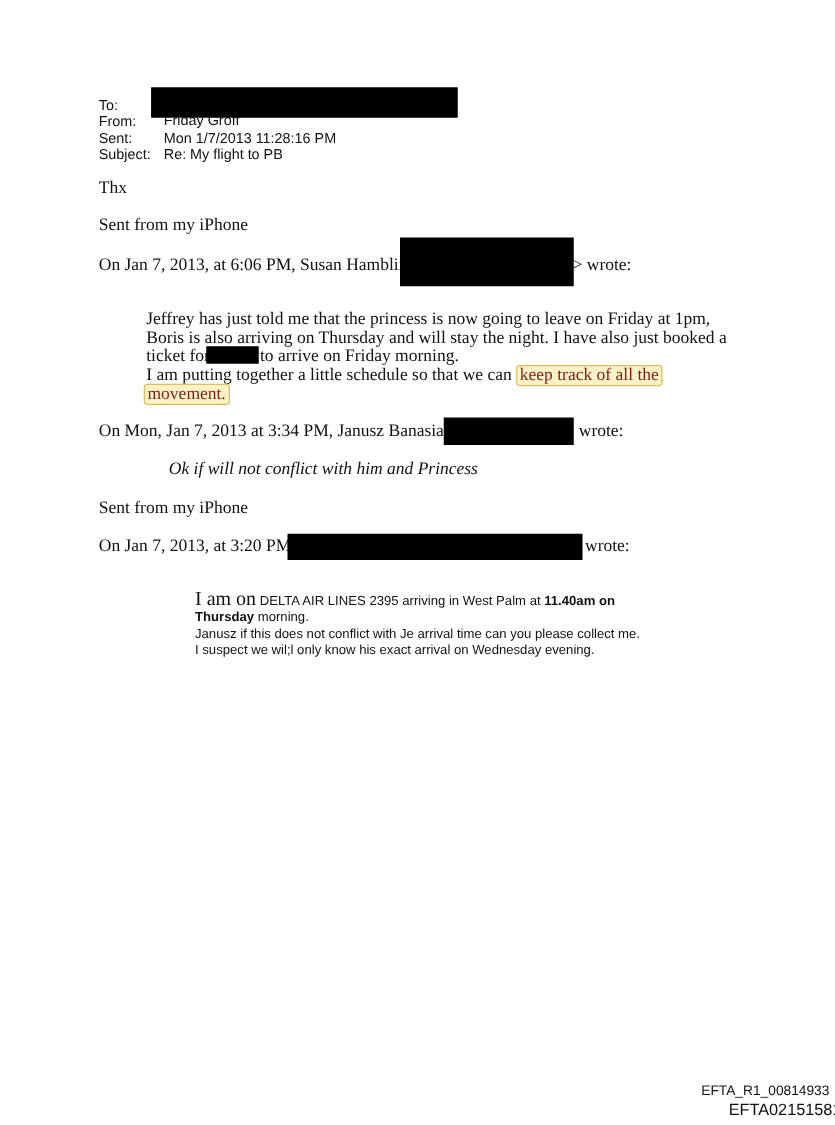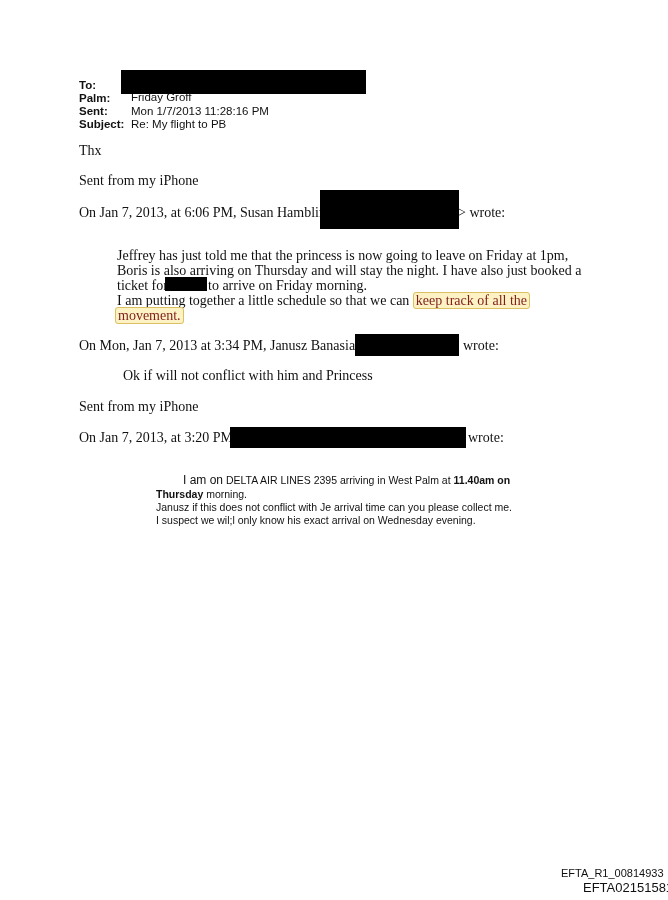--- a/index.html
+++ b/index.html
@@ -1,40 +1,40 @@
 <!DOCTYPE html>
 <html><head>
 <meta charset="utf-8">
 <style>
   html, body { margin: 0; padding: 0; background: #ffffff; }
   body { width: 668px; height: 900px; position: relative; overflow: hidden; color: #111; }
   .abs { position: absolute; white-space: nowrap; }
   .hdr { font-family: "Liberation Sans", sans-serif; font-size: 11.5px; line-height: 13px; }
-  .hdr-label { font-weight: bold; }
+  .hdr-label { font-weight: normal; }
   .serif { font-family: "Liberation Serif", serif; font-size: 14px; line-height: 16px; }
   .sans-sm { font-family: "Liberation Sans", sans-serif; font-size: 10.5px; line-height: 12.5px; }
   .redact { position: absolute; background: #000; }
   .hl {
     background: #fdf2c4;
     border: 1px solid #dcbf62;
     border-radius: 3px;
     color: #7f1d1d;
     padding: 0 2px;
   }
   .bold { font-weight: bold; }
-  .mixserif { font-family: Liberation Sans, sans-serif; font-size: 12px; margin-left: 27px; }
+  .mixserif { font-family: Liberation Serif, serif; font-size: 16px; }
   .footer { font-family: "Liberation Sans", sans-serif; color: #111; padding-left: 16px; }
 </style>
 </head>
 <body>
 
 <div class="abs hdr hdr-label" style="left:79px;top:79px;">To:</div>
 <div class="redact" style="left:121px;top:70px;width:245px;height:24px;"></div>
 
-<div class="abs hdr hdr-label" style="left:79px;top:92px;">Palm:</div>
+<div class="abs hdr hdr-label" style="left:79px;top:92px;">From:</div>
 <div class="abs hdr" style="left:131px;top:91px;">Friday Groff</div>
 
 <div class="redact" style="left:121px;top:70px;width:245px;height:24px;"></div>
 
 <div class="abs hdr hdr-label" style="left:79px;top:105px;">Sent:</div>
 <div class="abs hdr" style="left:131px;top:105px;">Mon 1/7/2013 11:28:16 PM</div>
 
 <div class="abs hdr hdr-label" style="left:79px;top:118px;">Subject:</div>
 <div class="abs hdr" style="left:131px;top:118px;">Re: My flight to PB</div>
 
@@ -56,21 +56,21 @@
   <span>I am putting together a little schedule so that we can </span><span class="hl">keep track of all the</span>
 </div>
 <div class="abs serif" style="left:115px;top:308px;">
   <span class="hl">movement.</span>
 </div>
 
 <div class="abs serif" style="left:79px;top:338px;">On Mon, Jan 7, 2013 at 3:34 PM, Janusz Banasiak &lt;</div>
 <div class="redact" style="left:355px;top:334px;width:104px;height:22px;"></div>
 <div class="abs serif" style="left:463px;top:338px;">wrote:</div>
 
-<div class="abs serif" style="left:123px;top:368px;">Ok if will not conflict with him and Princess</div>
+<div class="abs serif" style="left:135px;top:368px;font-style:italic;">Ok if will not conflict with him and Princess</div>
 
 <div class="abs serif" style="left:79px;top:399px;">Sent from my iPhone</div>
 
 <div class="abs serif" style="left:79px;top:430px;">On Jan 7, 2013, at 3:20 PM,</div>
 <div class="redact" style="left:230px;top:427px;width:236px;height:21px;"></div>
 <div class="abs serif" style="left:468px;top:430px;">wrote:</div>
 
 <div class="abs sans-sm" style="left:156px;top:474px;">
   <span class="mixserif">I am on</span><span> DELTA AIR LINES 2395 arriving in West Palm at </span><span class="bold">11.40am on</span>
 </div>

